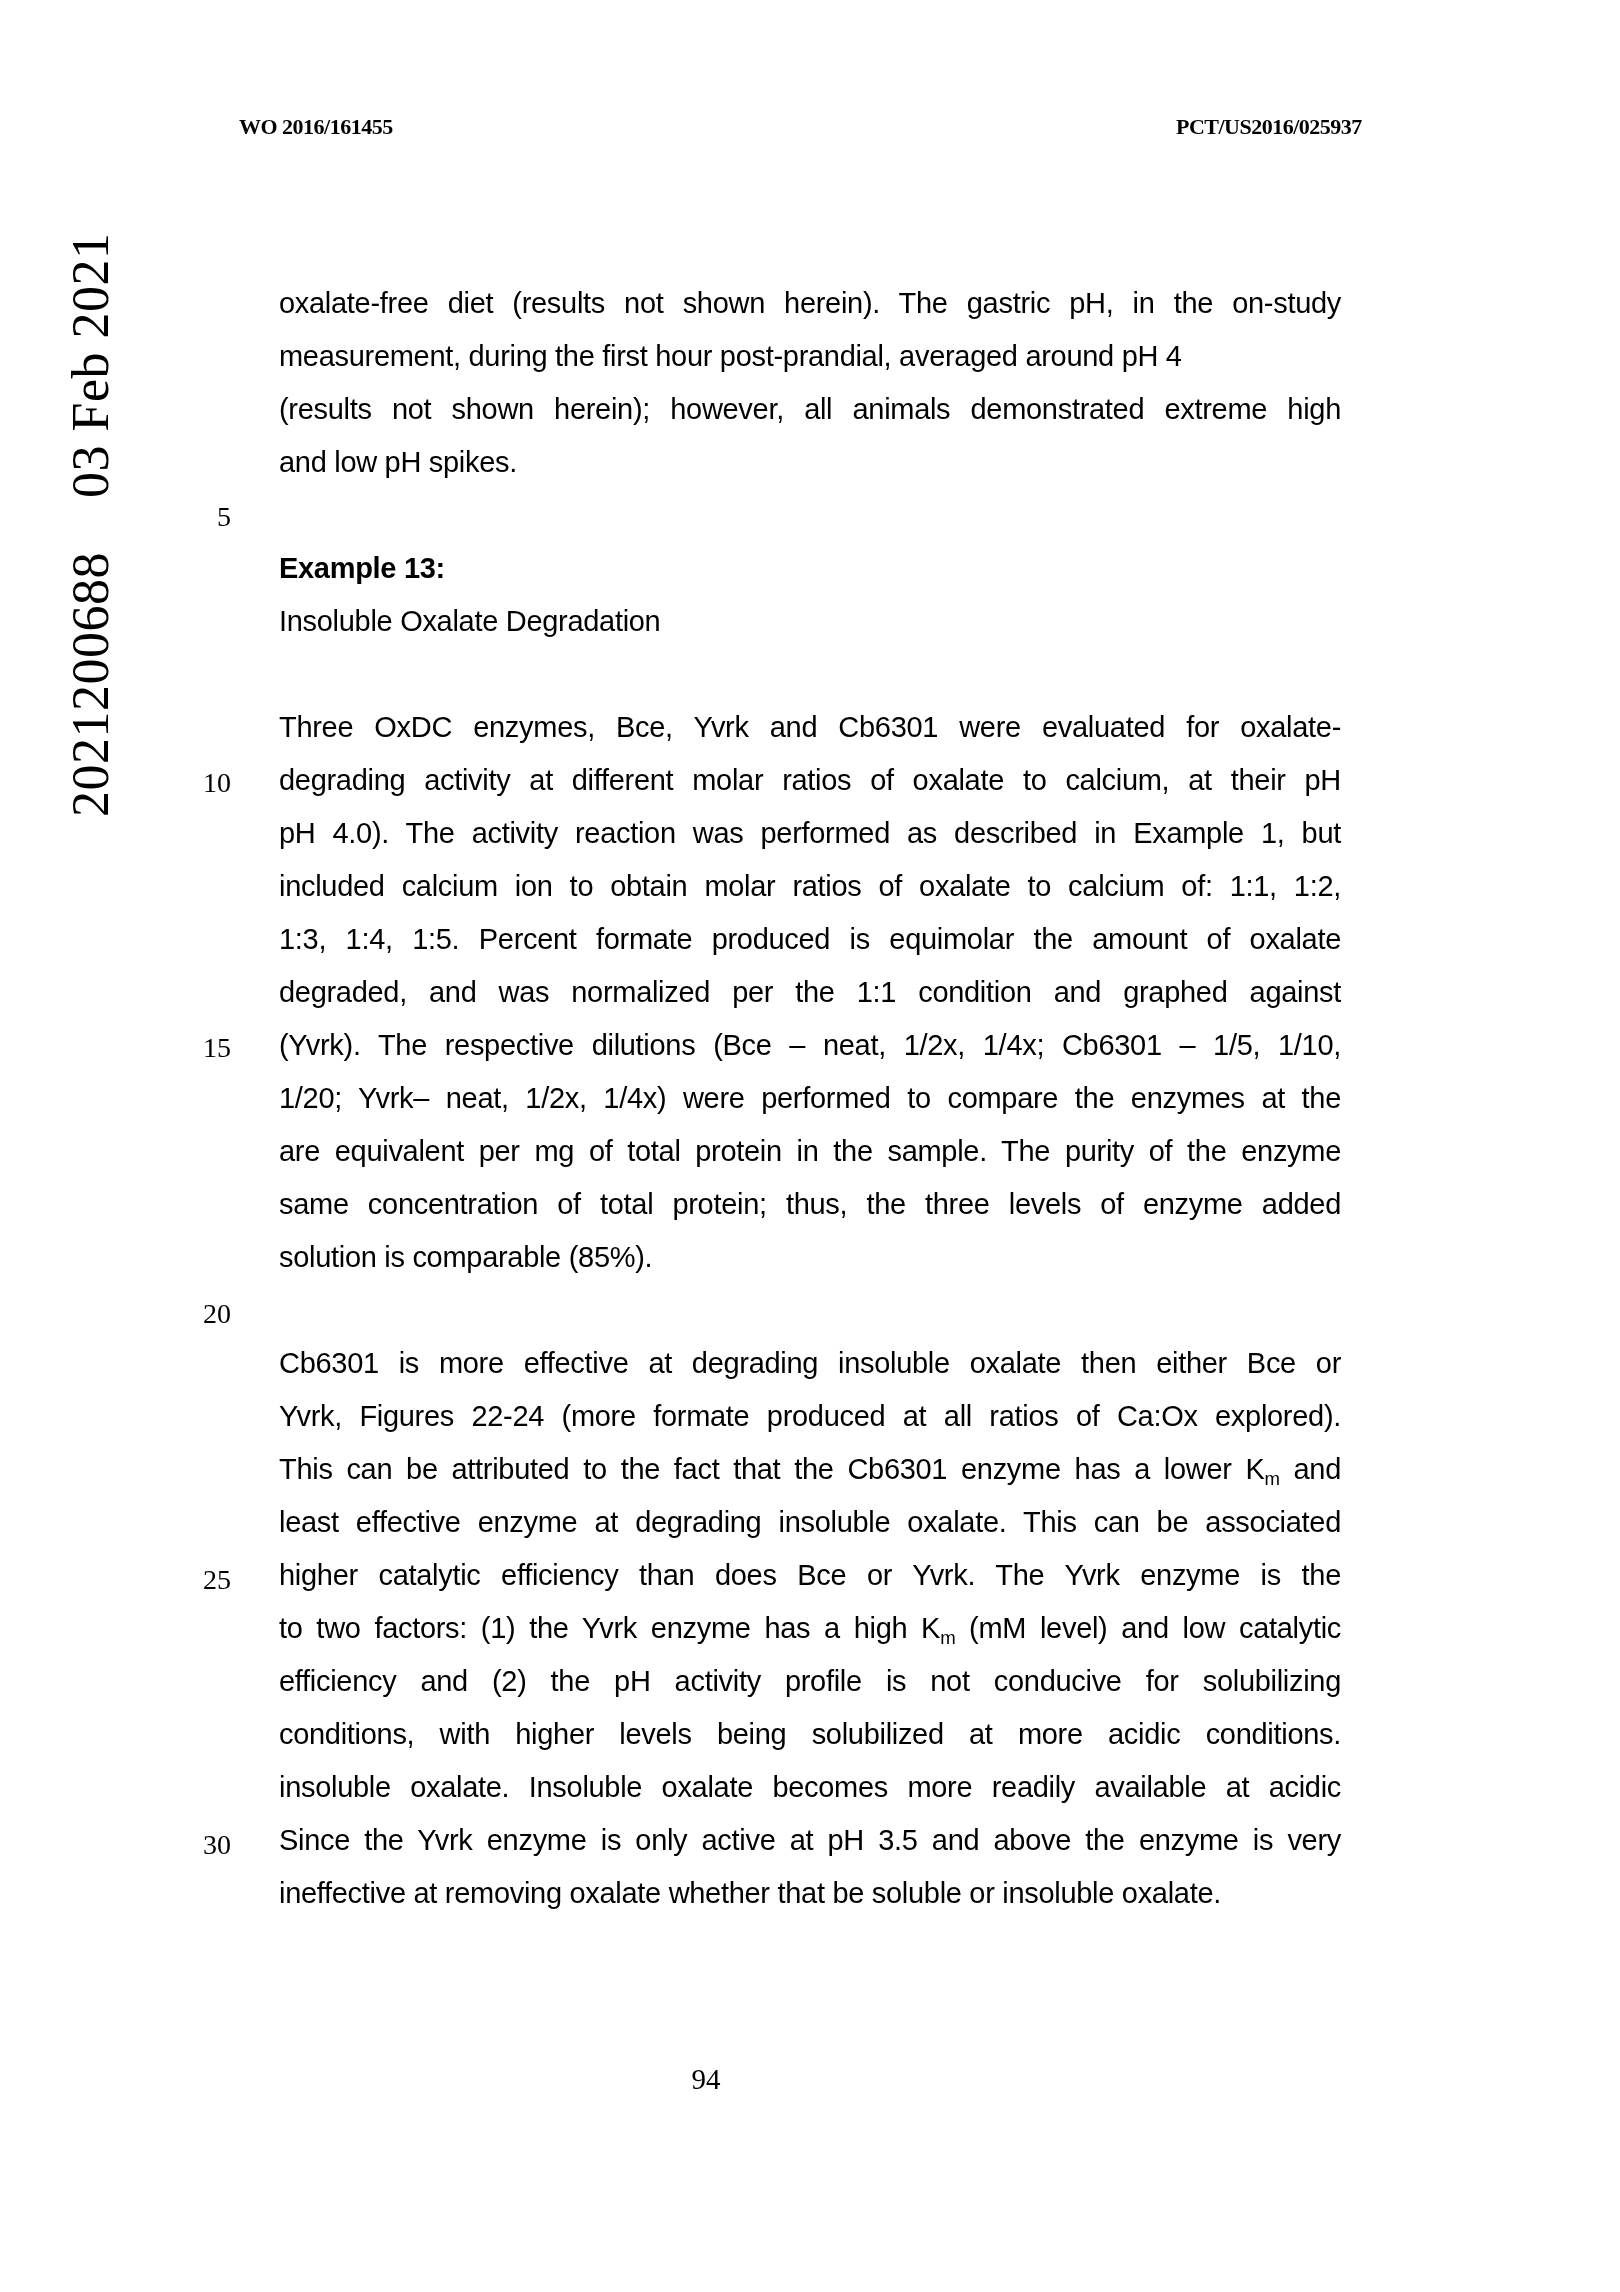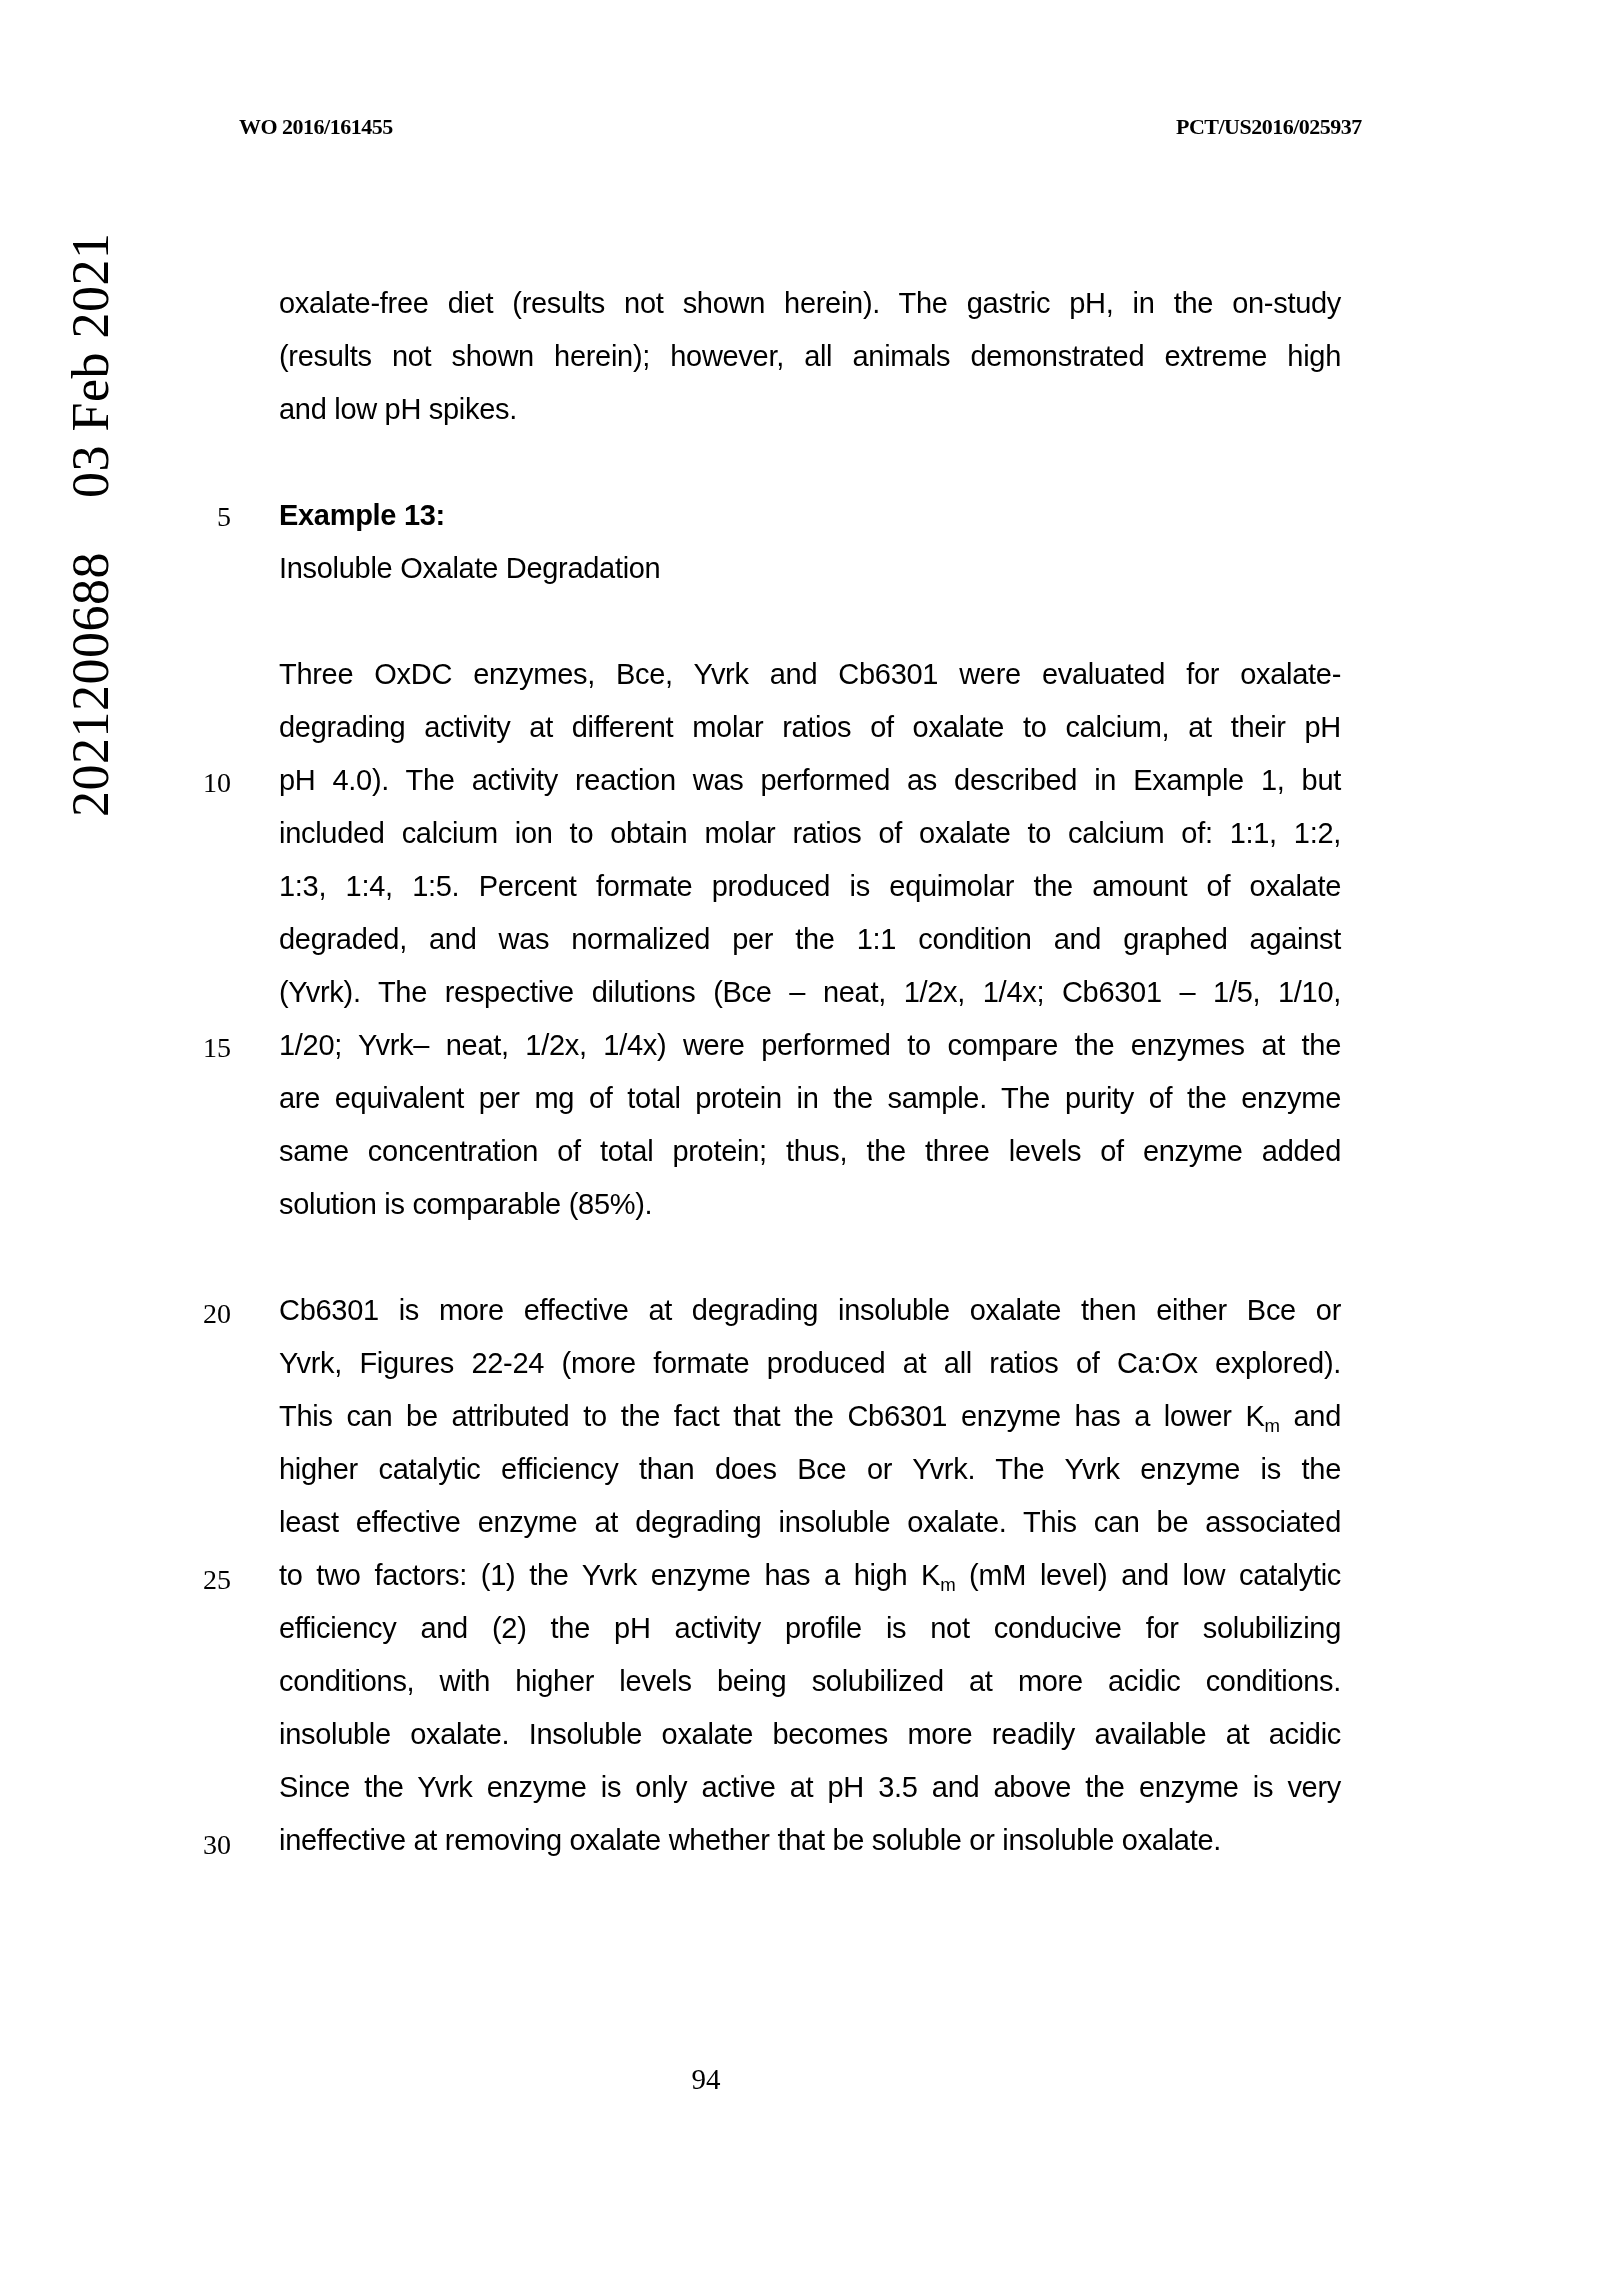--- a/index.html
+++ b/index.html
@@ -107,20 +107,21 @@
 <div class="line-num" style="top:756px">10</div>
 <div class="line-num" style="top:1021px">15</div>
 <div class="line-num" style="top:1287px">20</div>
 <div class="line-num" style="top:1553px">25</div>
 <div class="line-num" style="top:1818px">30</div>
 
 <div class="body-text" style="top:277px">
 
   <div>
     <div class="line">oxalate-free diet (results not shown herein). The gastric pH, in the on-study</div>
+    <div class="line" style="text-align-last:left">measurement, during the first hour post-prandial, averaged around pH 4</div>
     <div class="line">(results not shown herein); however, all animals demonstrated extreme high</div>
     <div class="line last">and low pH spikes.</div>
   </div>
 
   <div class="line"></div>
 
   <div class="line last bold">Example 13:</div>
   <div class="line last">Insoluble Oxalate Degradation</div>
 
   <div class="line"></div>
@@ -138,22 +139,22 @@
     <div class="line">same concentration of total protein; thus, the three levels of enzyme added</div>
     <div class="line last">solution is comparable (85%).</div>
   </div>
 
   <div class="line"></div>
 
   <div>
     <div class="line">Cb6301 is more effective at degrading insoluble oxalate then either Bce or</div>
     <div class="line">Yvrk, Figures 22-24 (more formate produced at all ratios of Ca:Ox explored).</div>
     <div class="line"><span>This can be attributed to the fact that the Cb6301 enzyme has a lower K</span><sub class="km">m</sub><span> and</span></div>
+    <div class="line">least effective enzyme at degrading insoluble oxalate.  This can be associated</div>
     <div class="line">higher catalytic efficiency than does Bce or Yvrk.  The Yvrk enzyme is the</div>
-    <div class="line">least effective enzyme at degrading insoluble oxalate.  This can be associated</div>
     <div class="line"><span>to two factors: (1) the Yvrk enzyme has a high K</span><sub class="km">m</sub><span> (mM level) and low catalytic</span></div>
     <div class="line">efficiency and (2) the pH activity profile is not conducive for solubilizing</div>
     <div class="line">conditions, with higher levels being solubilized at more acidic conditions.</div>
     <div class="line">insoluble oxalate.  Insoluble oxalate becomes more readily available at acidic</div>
     <div class="line">Since the Yvrk enzyme is only active at pH 3.5 and above the enzyme is very</div>
     <div class="line last">ineffective at removing oxalate whether that be soluble or insoluble oxalate.</div>
   </div>
 </div>
 
 <div class="page-num">94</div>

